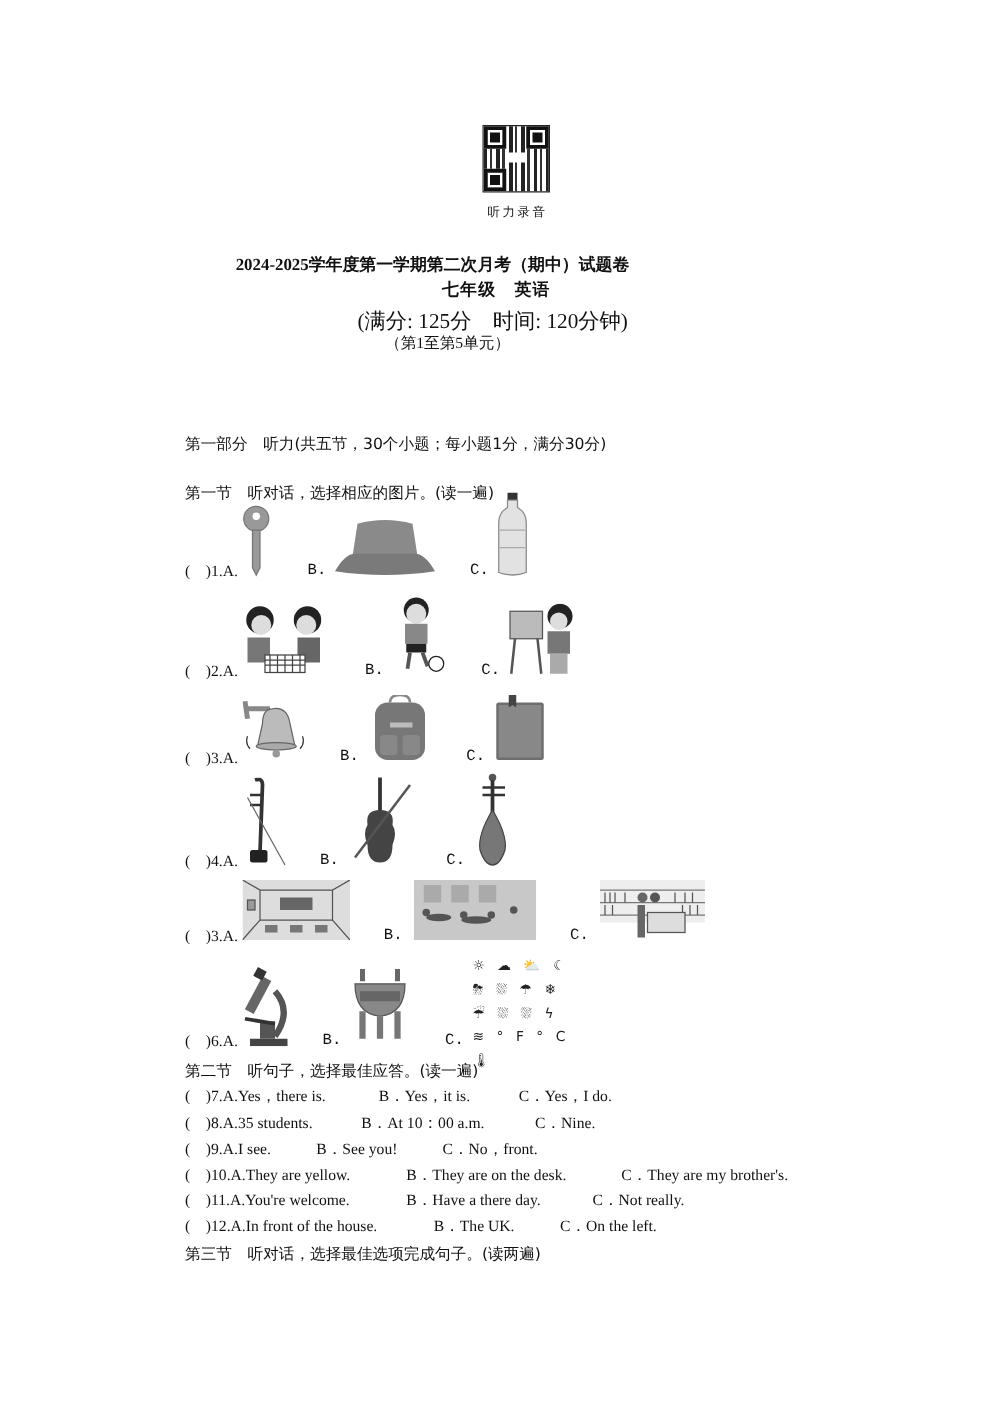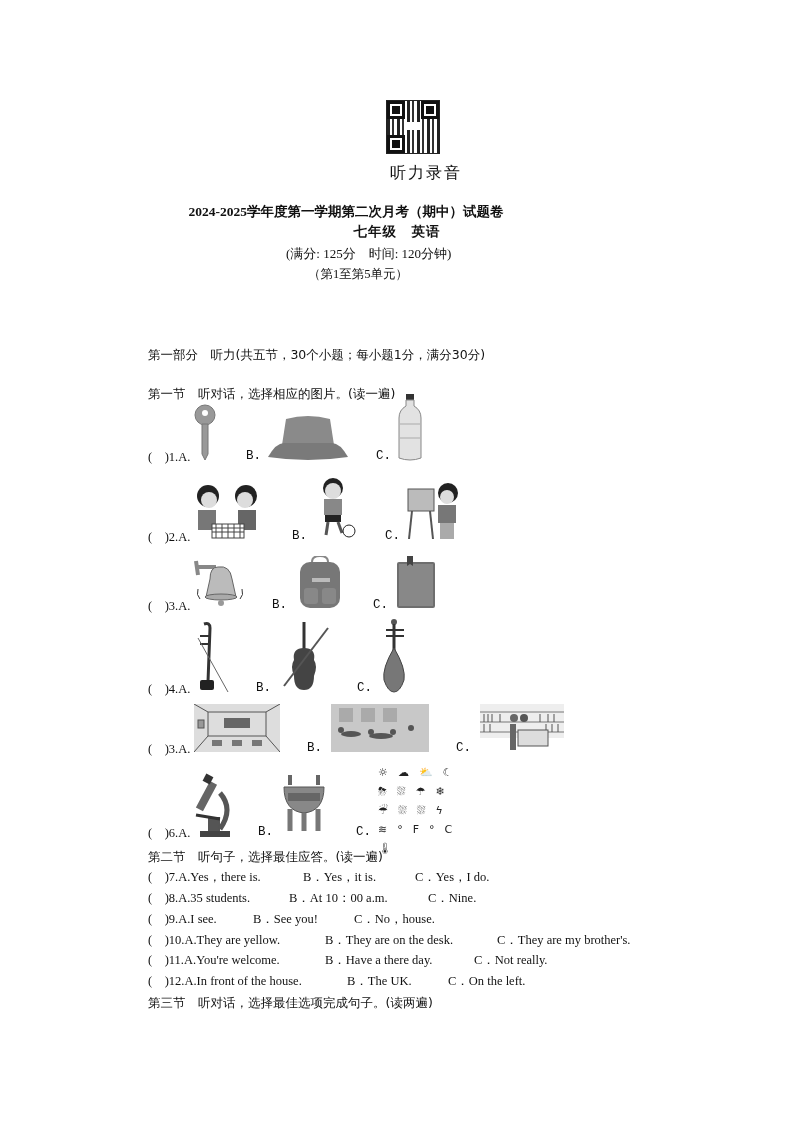--- a/index.html
+++ b/index.html
@@ -10,24 +10,24 @@
         repeating-linear-gradient(90deg, #222 0 3px, #fff 3px 5px, #333 5px 7px, #fff 7px 10px),
         #fff; border: 1px solid #222; }
   .qr::before, .qr::after { content: ""; position: absolute; width: 12px; height: 12px;
         border: 3px solid #111; background: #fff; box-shadow: inset 0 0 0 2px #fff, inset 0 0 0 6px #111; }
   .qr::before { left: 0; top: 0; }
   .qr::after { right: 0; top: 0; }
   .qr .q3 { position: absolute; left: 0; bottom: 0; width: 12px; height: 12px;
         border: 3px solid #111; background: #fff; box-shadow: inset 0 0 0 2px #fff, inset 0 0 0 6px #111; }
   .qr .logo { position: absolute; left: 19px; top: 21px; width: 14px; height: 8px; background: #fff;
         font: 5px "DejaVu Sans", sans-serif; text-align: center; line-height: 8px; }
-  .qr-caption { left: 390px; top: 163px; font-size: 16px; letter-spacing: 2px; font-family: "DejaVu Serif", serif; }
+  .qr-caption { left: 390px; top: 163px; font-size: 10px; letter-spacing: 2px; font-family: "DejaVu Serif", serif; }
   .title { left: 0; width: 692px; text-align: center; top: 203px; font-size: 13.5px; font-weight: bold; }
   .subtitle { left: 0; width: 794px; text-align: center; top: 223px; font-size: 13.5px; font-weight: bold; letter-spacing: 1px; }
-  .meta1 { left: 286px; top: 245px; font-size: 13px; }
+  .meta1 { left: 286px; top: 245px; font-size: 17px; }
   .meta2 { left: 308px; top: 266px; font-size: 12.5px; text-align: right; }
   .part { left: 148px; top: 307px; font-size: 12.5px; font-family: "DejaVu Sans", sans-serif; margin-top: 40px; }
   .sec { left: 148px; font-size: 12.5px; font-family: "DejaVu Sans", sans-serif; }
   .q { left: 148px; font-size: 12.5px; white-space: nowrap; }
   .lbl { font-size: 12.5px; font-family: "Liberation Mono", monospace; }
   .opt { position: absolute; font-size: 12.5px; white-space: nowrap; }
   .wx { font-family: "DejaVu Sans", sans-serif; font-size: 11px; color: #222; letter-spacing: 10px; line-height: 19px; }
 </style>
 </head>
 <body>
@@ -225,21 +225,21 @@
 <div class="abs q" style="top:890px">
   <span>(　)8.A.</span><span>35 students.</span>
 </div>
 <span class="opt" style="left:289px;top:890px">B．At 10：00 a.m.</span>
 <span class="opt" style="left:428px;top:890px">C．Nine.</span>
 
 <div class="abs q" style="top:911px">
   <span>(　)9.A.</span><span>I see.</span>
 </div>
 <span class="opt" style="left:253px;top:911px">B．See you!</span>
-<span class="opt" style="left:354px;top:911px">C．No，house.</span>
+<span class="opt" style="left:354px;top:911px">C．No，front.</span>
 
 <div class="abs q" style="top:932px">
   <span>(　)10.A.</span><span>They are yellow.</span>
 </div>
 <span class="opt" style="left:325px;top:932px">B．They are on the desk.</span>
 <span class="opt" style="left:497px;top:932px">C．They are my brother's.</span>
 
 <div class="abs q" style="top:952px">
   <span>(　)11.A.</span><span>You're welcome.</span>
 </div>

